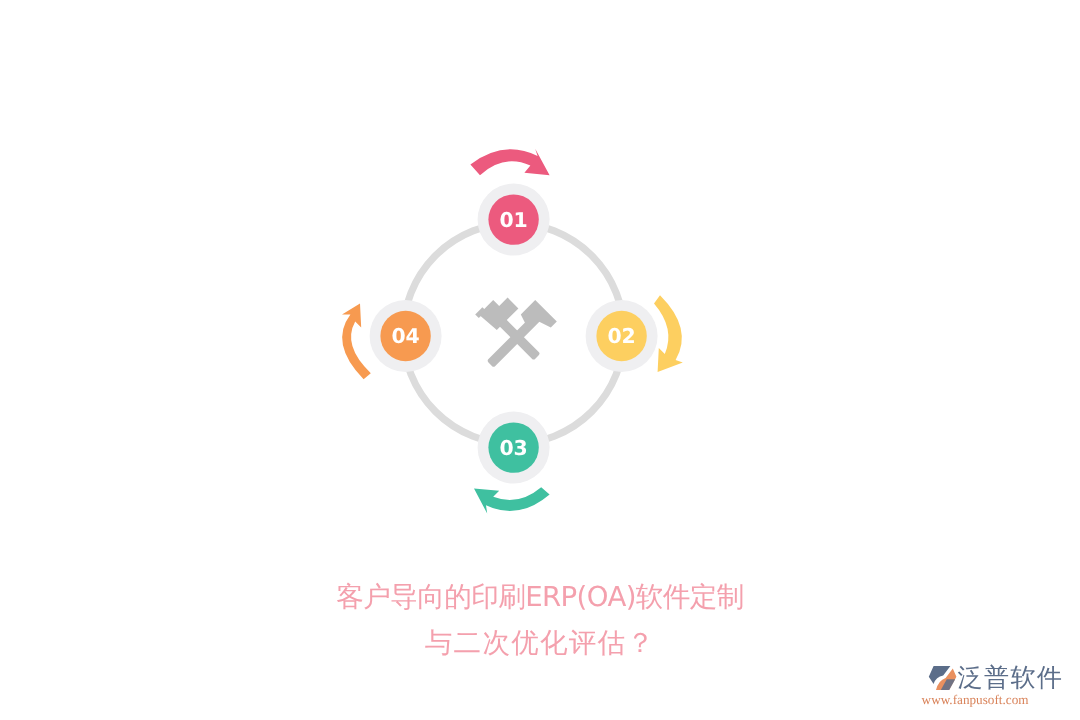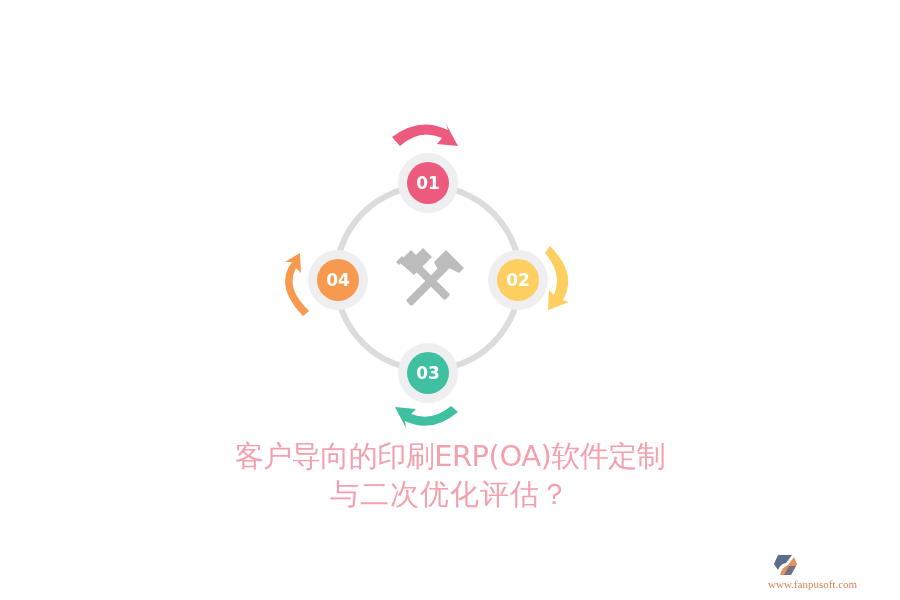--- a/index.html
+++ b/index.html
@@ -9,22 +9,23 @@
       font-family: "DejaVu Sans", "Liberation Sans", sans-serif;
     }
     #diagram { position: absolute; left: 0; top: 0; width: 900px; height: 600px; }
     .node-label {
       font-family: "DejaVu Sans", sans-serif;
       font-weight: bold; font-size: 17px; fill: #ffffff;
       letter-spacing: 0px;
     }
     .title {
       position: absolute; left: 0; width: 900px; text-align: center;
-      color: #f4a0ad; font-size: 29px; line-height: 38px;
+      color: #f4a0ad; font-size: 23px; line-height: 38px;
       font-family: "DejaVu Sans", sans-serif;
+      margin-top: 42px;
     }
     .title-line1 { top: 437px; letter-spacing: -0.5px; }
     .title-line2 { top: 475px; letter-spacing: 1px; }
     .logo {
       position: absolute; left: 768px; top: 551px; width: 125px; height: 40px;
     }
     .logo-name {
       position: absolute; left: 30px; top: 0px; font-size: 21px;
       color: #5b6d89; letter-spacing: 1px; white-space: nowrap;
       font-family: "DejaVu Sans", sans-serif;
@@ -98,14 +99,15 @@
 
 <div class="title title-line1">客户导向的印刷ERP(OA)软件定制</div>
 <div class="title title-line2">与二次优化评估？</div>
 
 <div class="logo">
   <svg class="logo-mark" width="26" height="22" viewBox="0 0 26 22">
     <path d="M6 1 L20 1 L14 9 Q8 10 6 16 L2 10 Z" fill="#5b6d89"></path>
     <path d="M22 3 L25 10 L19 21 L8 21 Q10 13 16 11 Z" fill="#e9905f"></path>
     <path d="M17 12 L24 12 L19 21 L12 21 Z" fill="#5b6d89" opacity="0.85"></path>
   </svg>
+  <span class="logo-name">泛普软件</span>
   <span class="logo-url">www.fanpusoft.com</span>
 </div>
 
 </body></html>

